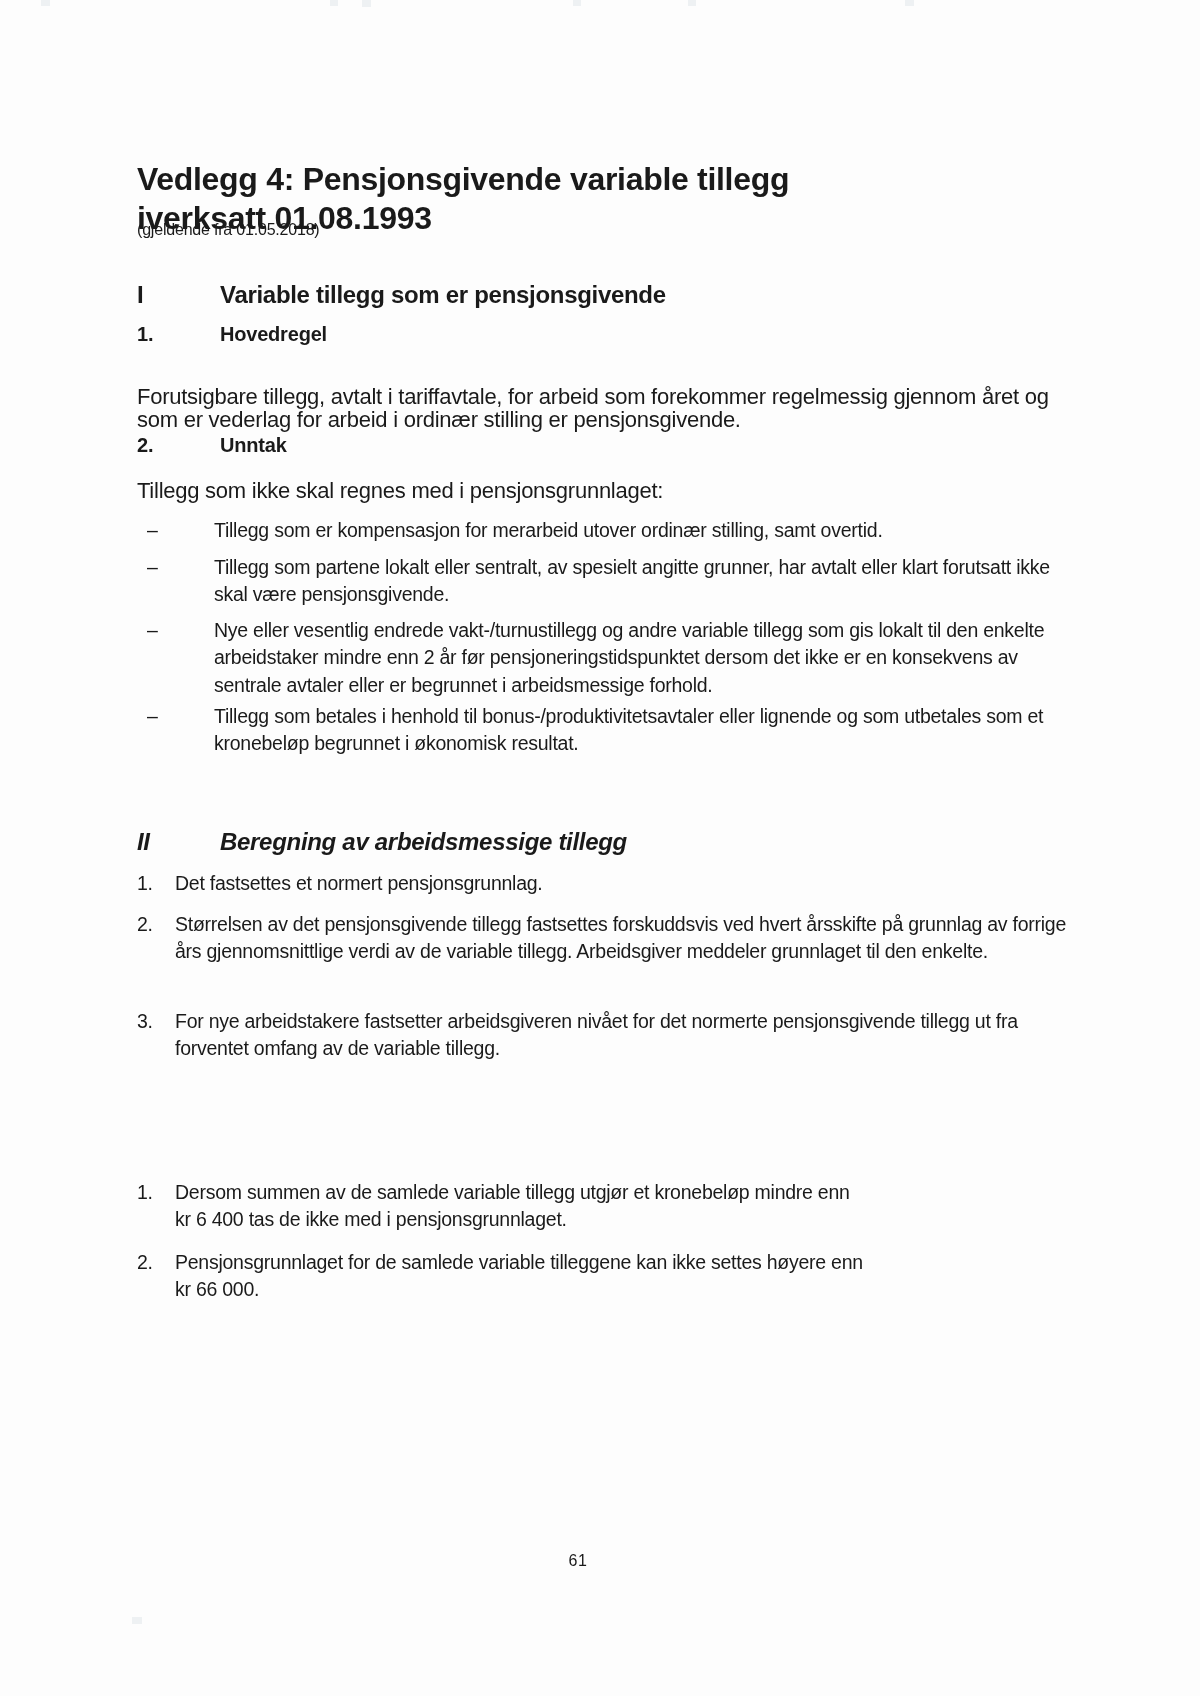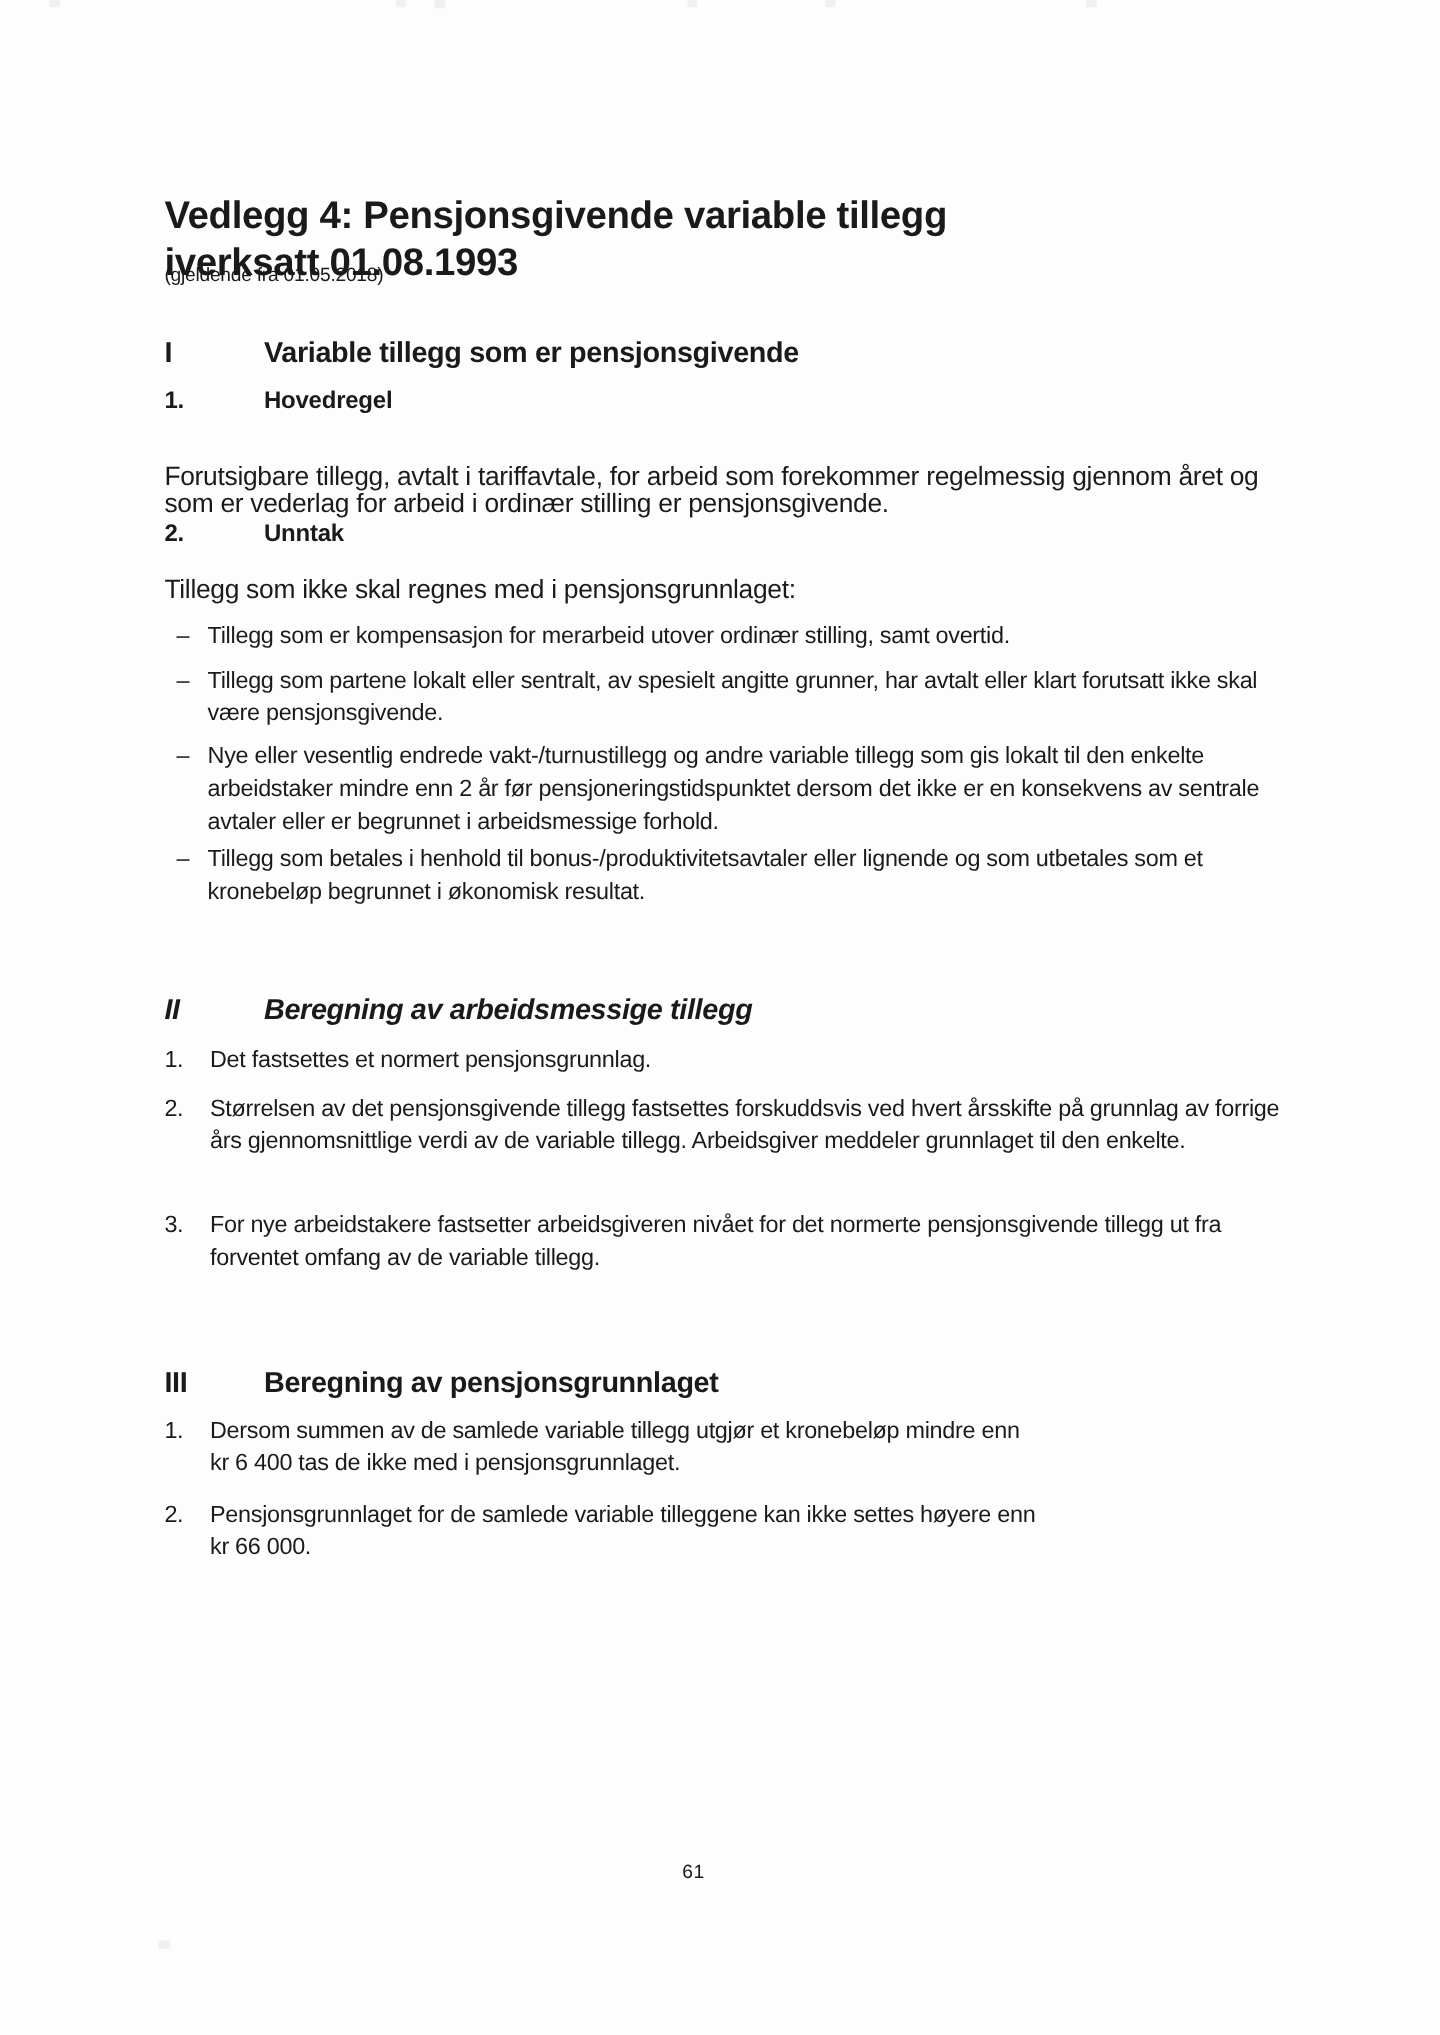--- a/index.html
+++ b/index.html
@@ -64,21 +64,21 @@
   }
 
   .bullet-row {
     display: flex;
     font-size: 19.5px;
     line-height: 27.4px;
     letter-spacing: -0.25px;
     width: 930px;
   }
   .bullet-row .marker { width: 36px; flex: 0 0 36px; padding-left: 10px; box-sizing: border-box; }
-  .bullet-row .bullet-text { width: 894px; }
+  .bullet-row .bullet-text { width: 894px; margin-left: 41px; }
 
   .numbered-row {
     display: flex;
     font-size: 19.5px;
     line-height: 27.4px;
     letter-spacing: -0.25px;
     width: 935px;
   }
   .numbered-row .num { width: 38px; flex: 0 0 38px; }
   .numbered-row .item-text { width: 897px; white-space: pre-line; }
@@ -174,24 +174,20 @@
   </div>
   <div class="abs numbered-row" id="sec2-item-1">
     <span class="num">2.</span>
     <span class="item-text">Størrelsen av det pensjonsgivende tillegg fastsettes forskuddsvis ved hvert årsskifte på grunnlag av forrige års gjennomsnittlige verdi av de variable tillegg. Arbeidsgiver meddeler grunnlaget til den enkelte.</span>
   </div>
   <div class="abs numbered-row" id="sec2-item-2">
     <span class="num">3.</span>
     <span class="item-text">For nye arbeidstakere fastsetter arbeidsgiveren nivået for det normerte pensjonsgivende tillegg ut fra forventet omfang av de variable tillegg.</span>
   </div>
 
-  <div class="abs section-heading" id="sec3-heading">
-    <span class="numeral">III</span>
-    <span class="heading-text">Beregning av pensjonsgrunnlaget</span>
-  </div>
 
   <div class="abs numbered-row" id="sec3-item-0">
     <span class="num">1.</span>
     <span class="item-text">Dersom summen av de samlede variable tillegg utgjør et kronebeløp mindre enn
 kr 6 400 tas de ikke med i pensjonsgrunnlaget.</span>
   </div>
   <div class="abs numbered-row" id="sec3-item-1">
     <span class="num">2.</span>
     <span class="item-text">Pensjonsgrunnlaget for de samlede variable tilleggene kan ikke settes høyere enn
 kr 66 000.</span>

